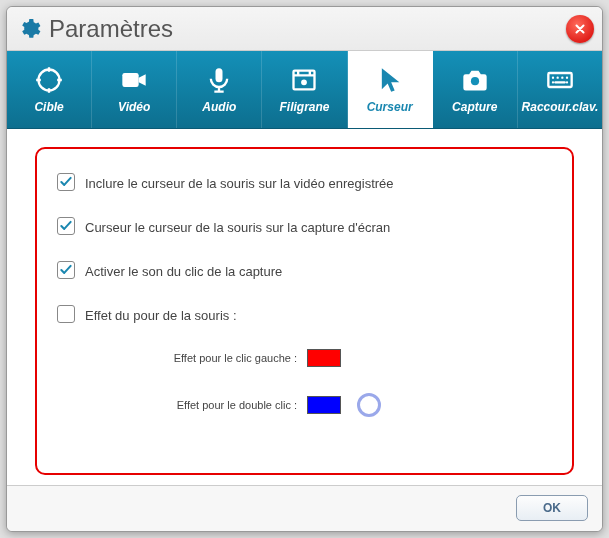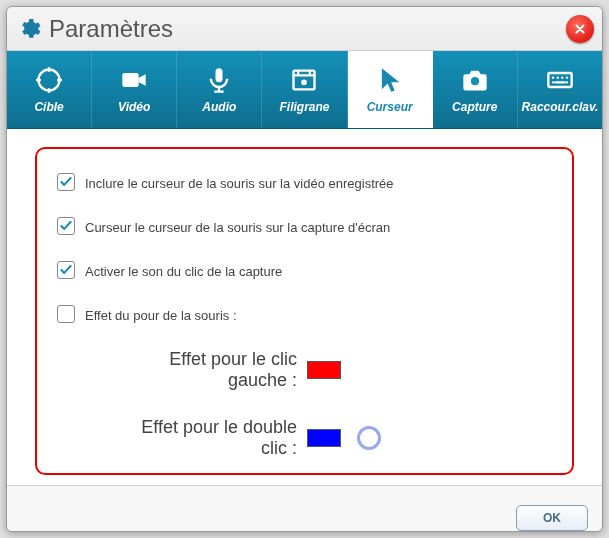--- a/index.html
+++ b/index.html
@@ -15,24 +15,24 @@
   .tab.last { border-right: none; }
   .tab.active { background: #fff; color: #1a87b0; }
   .tab .ticon { width: 28px; height: 28px; display: flex; align-items: center; justify-content: center; }
   .tab .tlabel { font-size: 12px; font-weight: bold; white-space: nowrap; font-style: italic; }
   .content { flex: 1; padding: 18px 28px 10px 28px; }
   .panel { border: 2px solid #e60000; border-radius: 10px; padding: 24px 20px 28px 20px; display: flex; flex-direction: column; gap: 26px; height: 328px; }
   .row { display: flex; align-items: flex-end; gap: 10px; font-size: 13px; color: #444; }
   .chk { width: 18px; height: 18px; border: 1px solid #888; border-radius: 3px; display: flex; align-items: center; justify-content: center; background: #fff; cursor: pointer; flex-shrink: 0; }
   .chk.checked svg { display: block; }
   .chk svg { display: none; width: 14px; height: 14px; color: #1a87b0; }
-  .subrow { display: flex; align-items: center; gap: 10px; padding-left: 60px; font-size: 18px; color: #444; }
+  .subrow { display: flex; align-items: center; gap: 10px; padding-left: 60px; font-size: 11px; color: #444; }
   .swatch { width: 34px; height: 18px; border: 1px solid #555; }
   .ring { width: 24px; height: 24px; border: 3px solid #9aa8ea; border-radius: 50%; margin-left: 6px; }
-  .footer { height: 48px; border-top: 1px solid #ccc; display: flex; align-items: flex-end; justify-content: flex-end; gap: 17px; padding: 0 14px; background: #f7f7f7; border-radius: 0 0 6px 6px; }
+  .footer { height: 48px; border-top: 1px solid #ccc; display: flex; align-items: center; justify-content: flex-end; gap: 17px; padding: 0 14px; background: #f7f7f7; border-radius: 0 0 6px 6px; }
   .btn { min-width: 72px; height: 26px; border: 1px solid #8a9cb0; border-radius: 5px; background: linear-gradient(#fdfdfd, #e8eef4); font-size: 12px; font-weight: bold; color: #4a6a8a; cursor: pointer; padding: 0 14px; }
   .sublabel { width: 180px; text-align: right; }
 </style>
 </head>
 <body>
 
 <div class="window">
 
   <div class="titlebar">
     <span class="gear">

